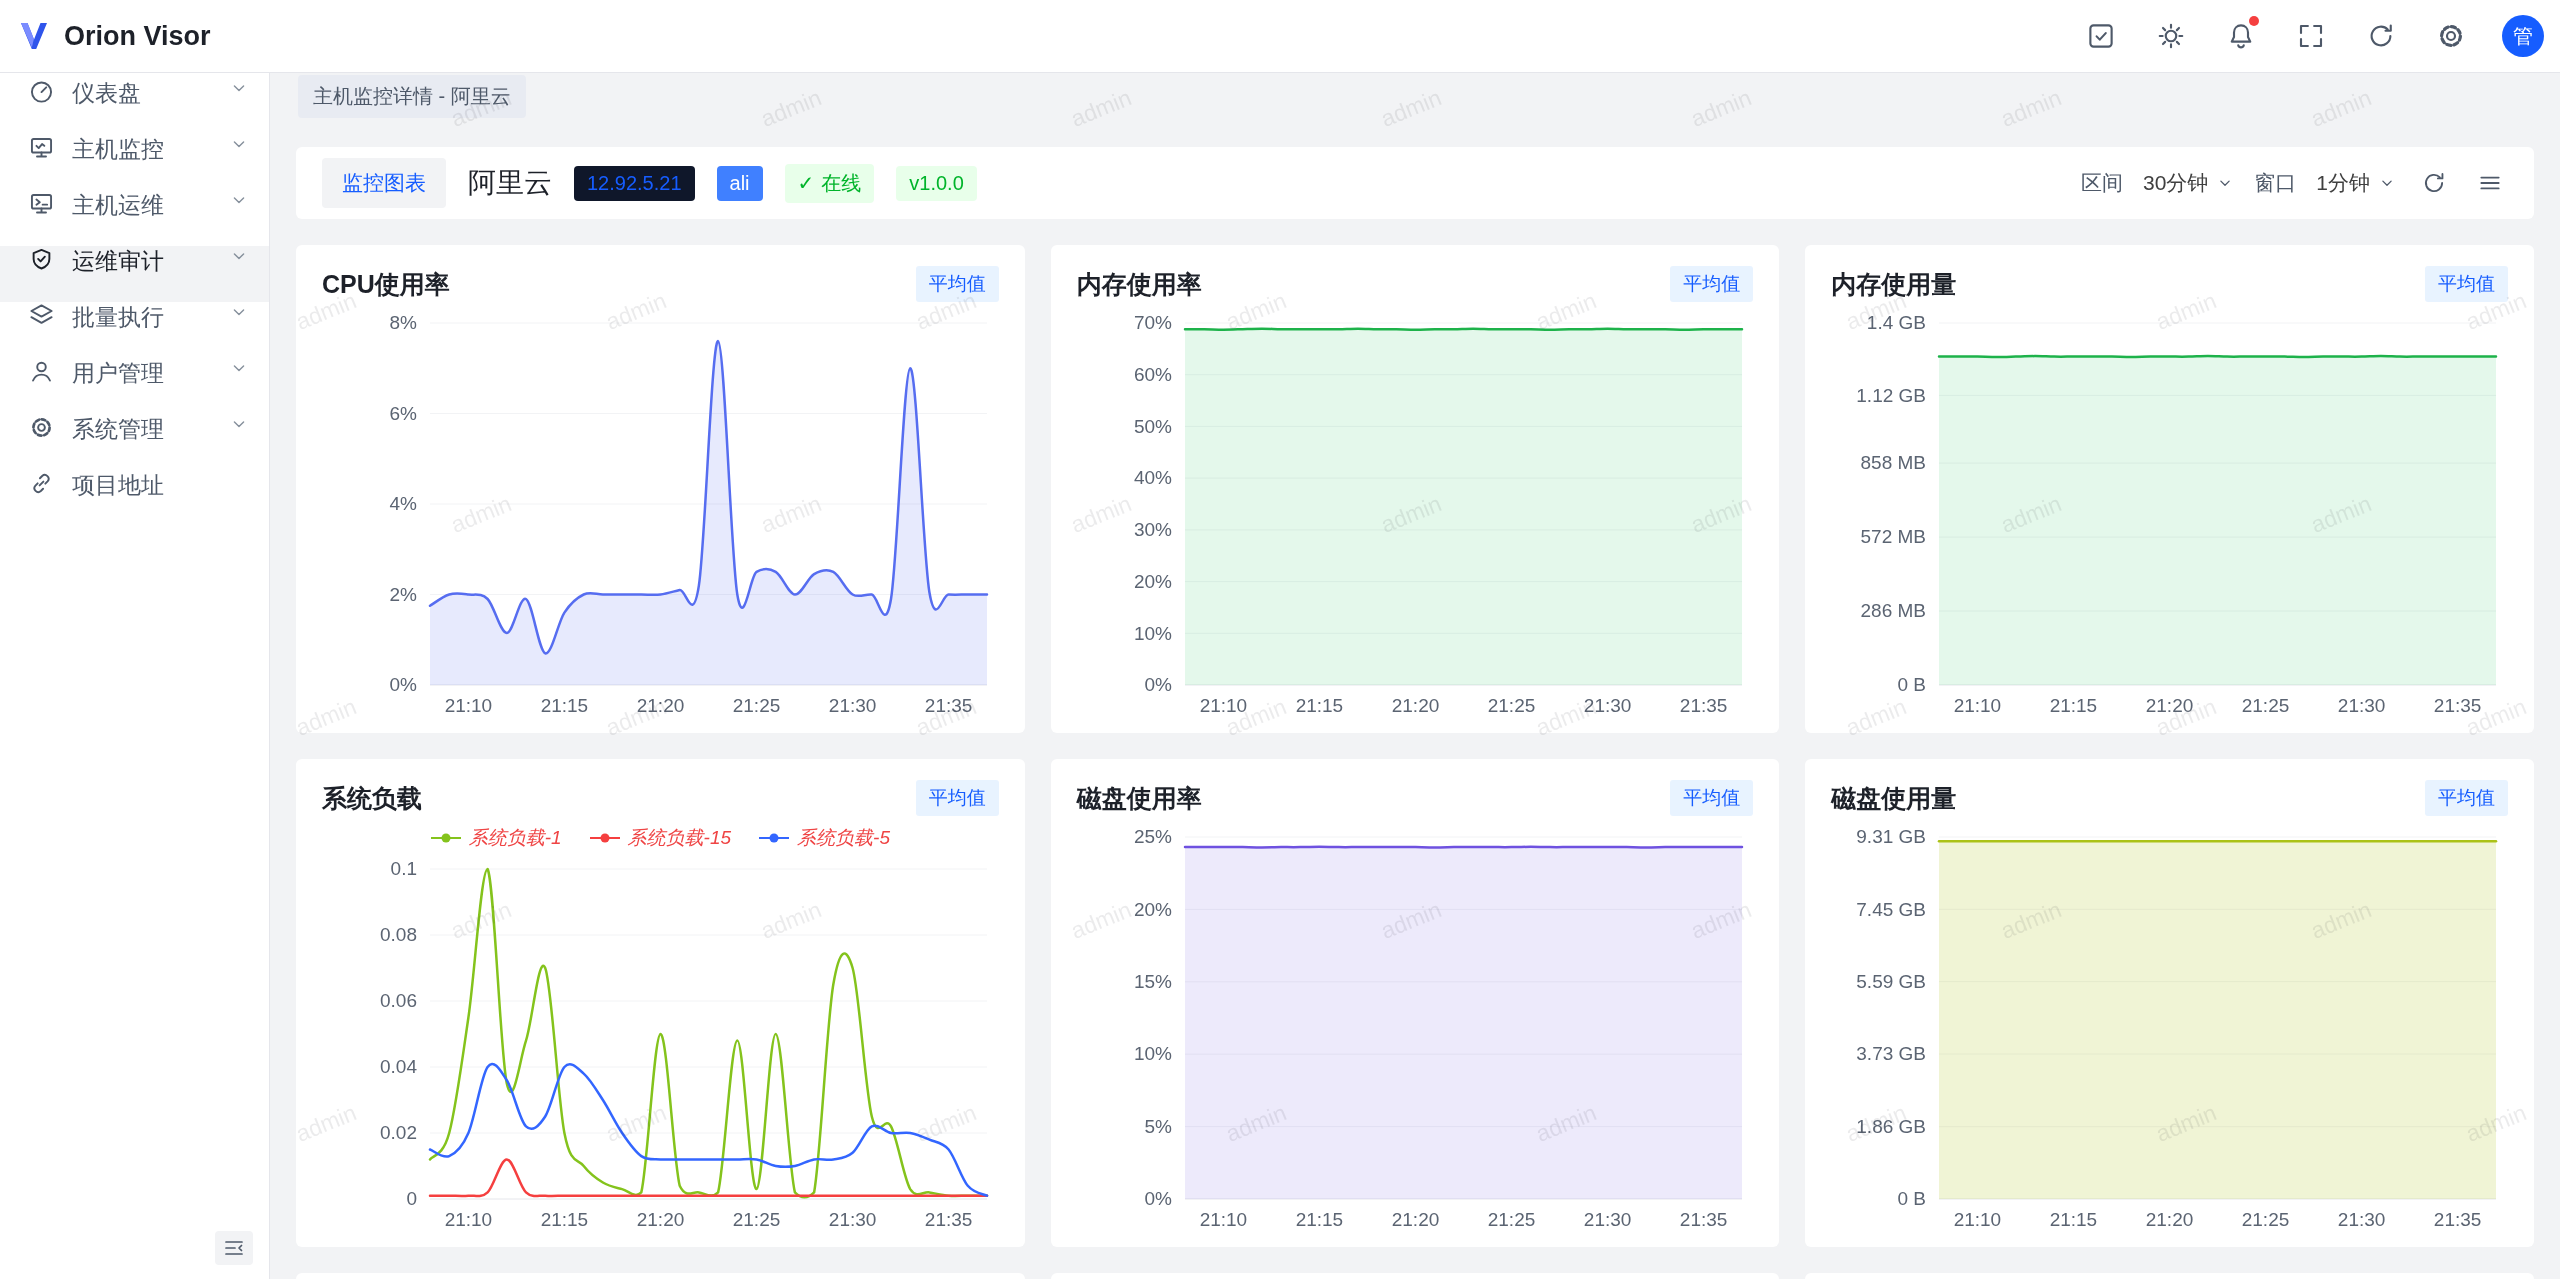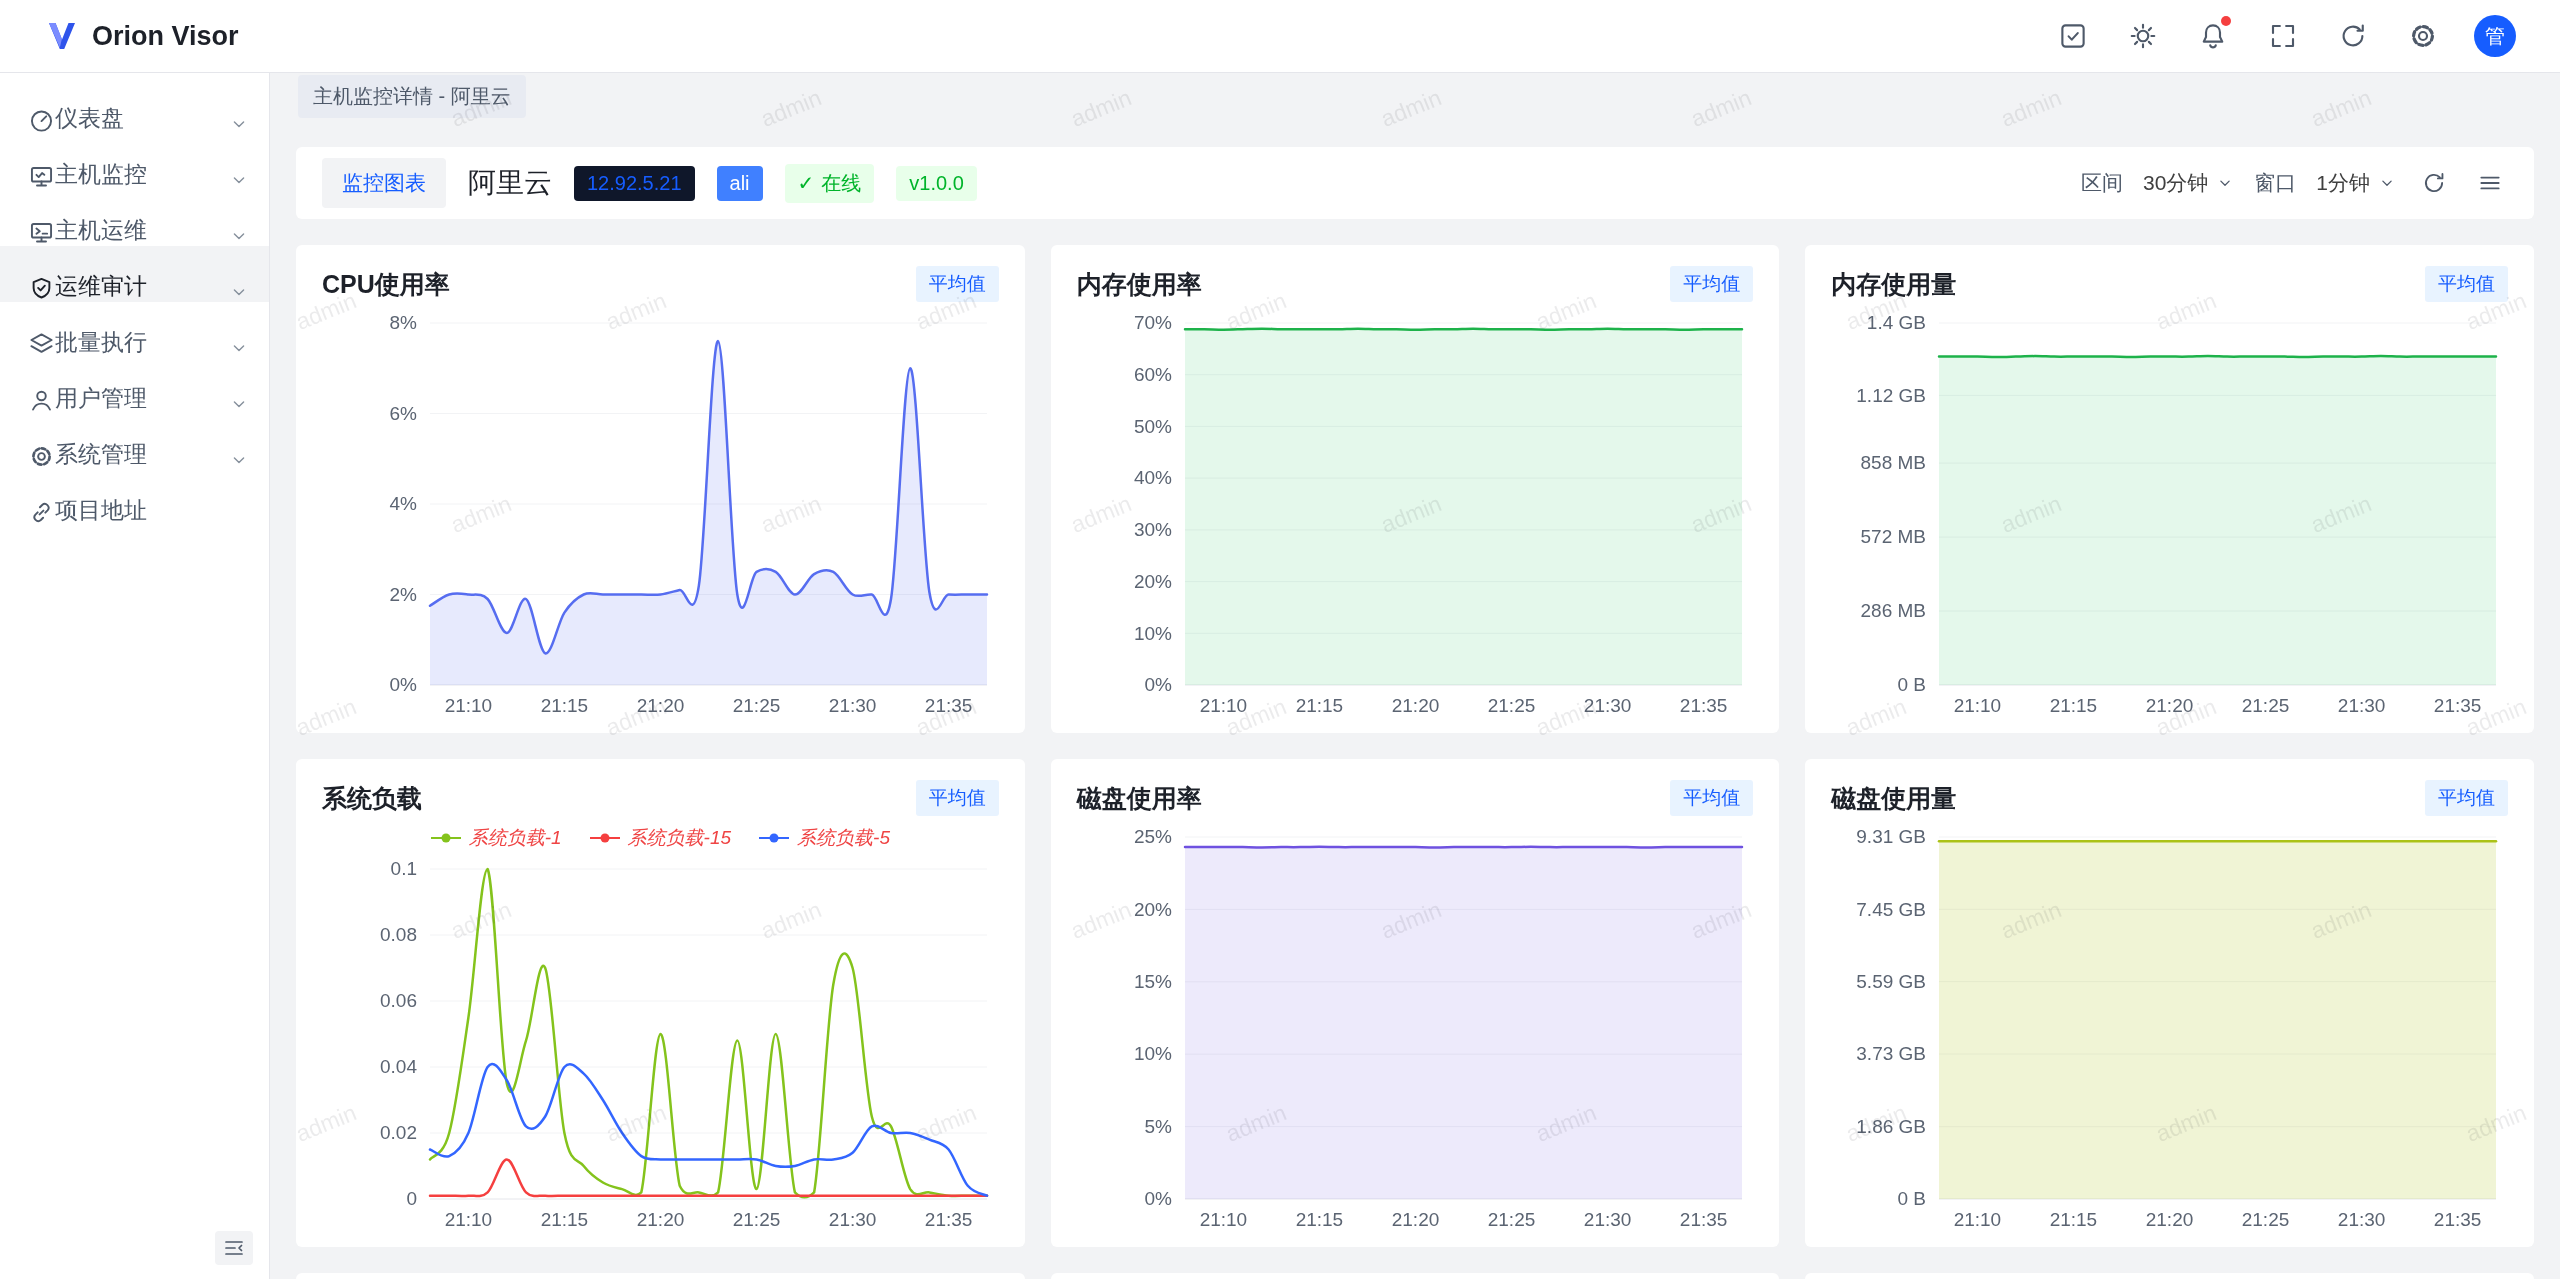--- a/index.html
+++ b/index.html
@@ -4,36 +4,36 @@
 <style>
   * { margin:0; padding:0; box-sizing:border-box; }
   html,body { width:2560px; height:1279px; overflow:hidden;
     font-family:"Liberation Sans","DejaVu Sans",sans-serif;
     background:#f2f3f5; color:#1d2129; }
 
   svg.icon { fill:none; stroke:currentColor; stroke-width:1.7; stroke-linecap:round; stroke-linejoin:round; }
 
   
   .navbar { height:73px; background:#fff; border-bottom:1px solid #e5e6eb;
-    display:flex; align-items:center; justify-content:space-between; padding:0 44px; position:relative; z-index:30; }
+    display:flex; align-items:center; justify-content:space-between; padding:0 16px; position:relative; z-index:30; }
   .logo { display:flex; align-items:center; gap:12px; }
   .logo-text { font-size:27px; font-weight:700; color:#1d2129; }
   .nav-actions { display:flex; align-items:center; gap:32px; }
   .nav-icon { width:38px; height:38px; display:flex; align-items:center; justify-content:center;
     color:#4e5969; position:relative; cursor:pointer; }
   .nav-icon svg { width:30px; height:30px; }
   .red-dot { position:absolute; top:-1px; right:1px; width:10px; height:10px; border-radius:50%; background:#f53f3f; }
   .avatar { width:42px; height:42px; border-radius:50%; background:#165dff; color:#fff; font-size:20px;
     display:flex; align-items:center; justify-content:center; cursor:pointer; }
 
   
   .layout { display:flex; height:1206px; }
   .sidebar { width:270px; background:#fff; border-right:1px solid #e5e6eb; padding-top:5px;
     position:relative; flex-shrink:0; z-index:20; }
-  .menu-item { height:56px; display:flex; align-items:flex-end; padding:0 20px 0 28px; 
+  .menu-item { height:56px; display:flex; align-items:flex-start; padding:0 20px 0 28px; gap:17px;
     font-size:23px; color:#4e5969; cursor:pointer; }
   .menu-item svg { width:27px; height:27px; flex-shrink:0; }
   .menu-item .label { flex:1; white-space:nowrap; }
   .menu-item .chev { color:#86909c; display:flex; }
   .menu-item .chev svg { width:20px; height:20px; }
   .menu-item.active { background:#f2f3f5; color:#1d2129; font-weight:500; }
   .collapse-btn { position:absolute; bottom:14px; right:16px; width:38px; height:34px; border-radius:4px;
     background:#f2f3f5; color:#4e5969; display:flex; align-items:center; justify-content:center; cursor:pointer; }
   .collapse-btn svg { width:24px; height:24px; }
 

